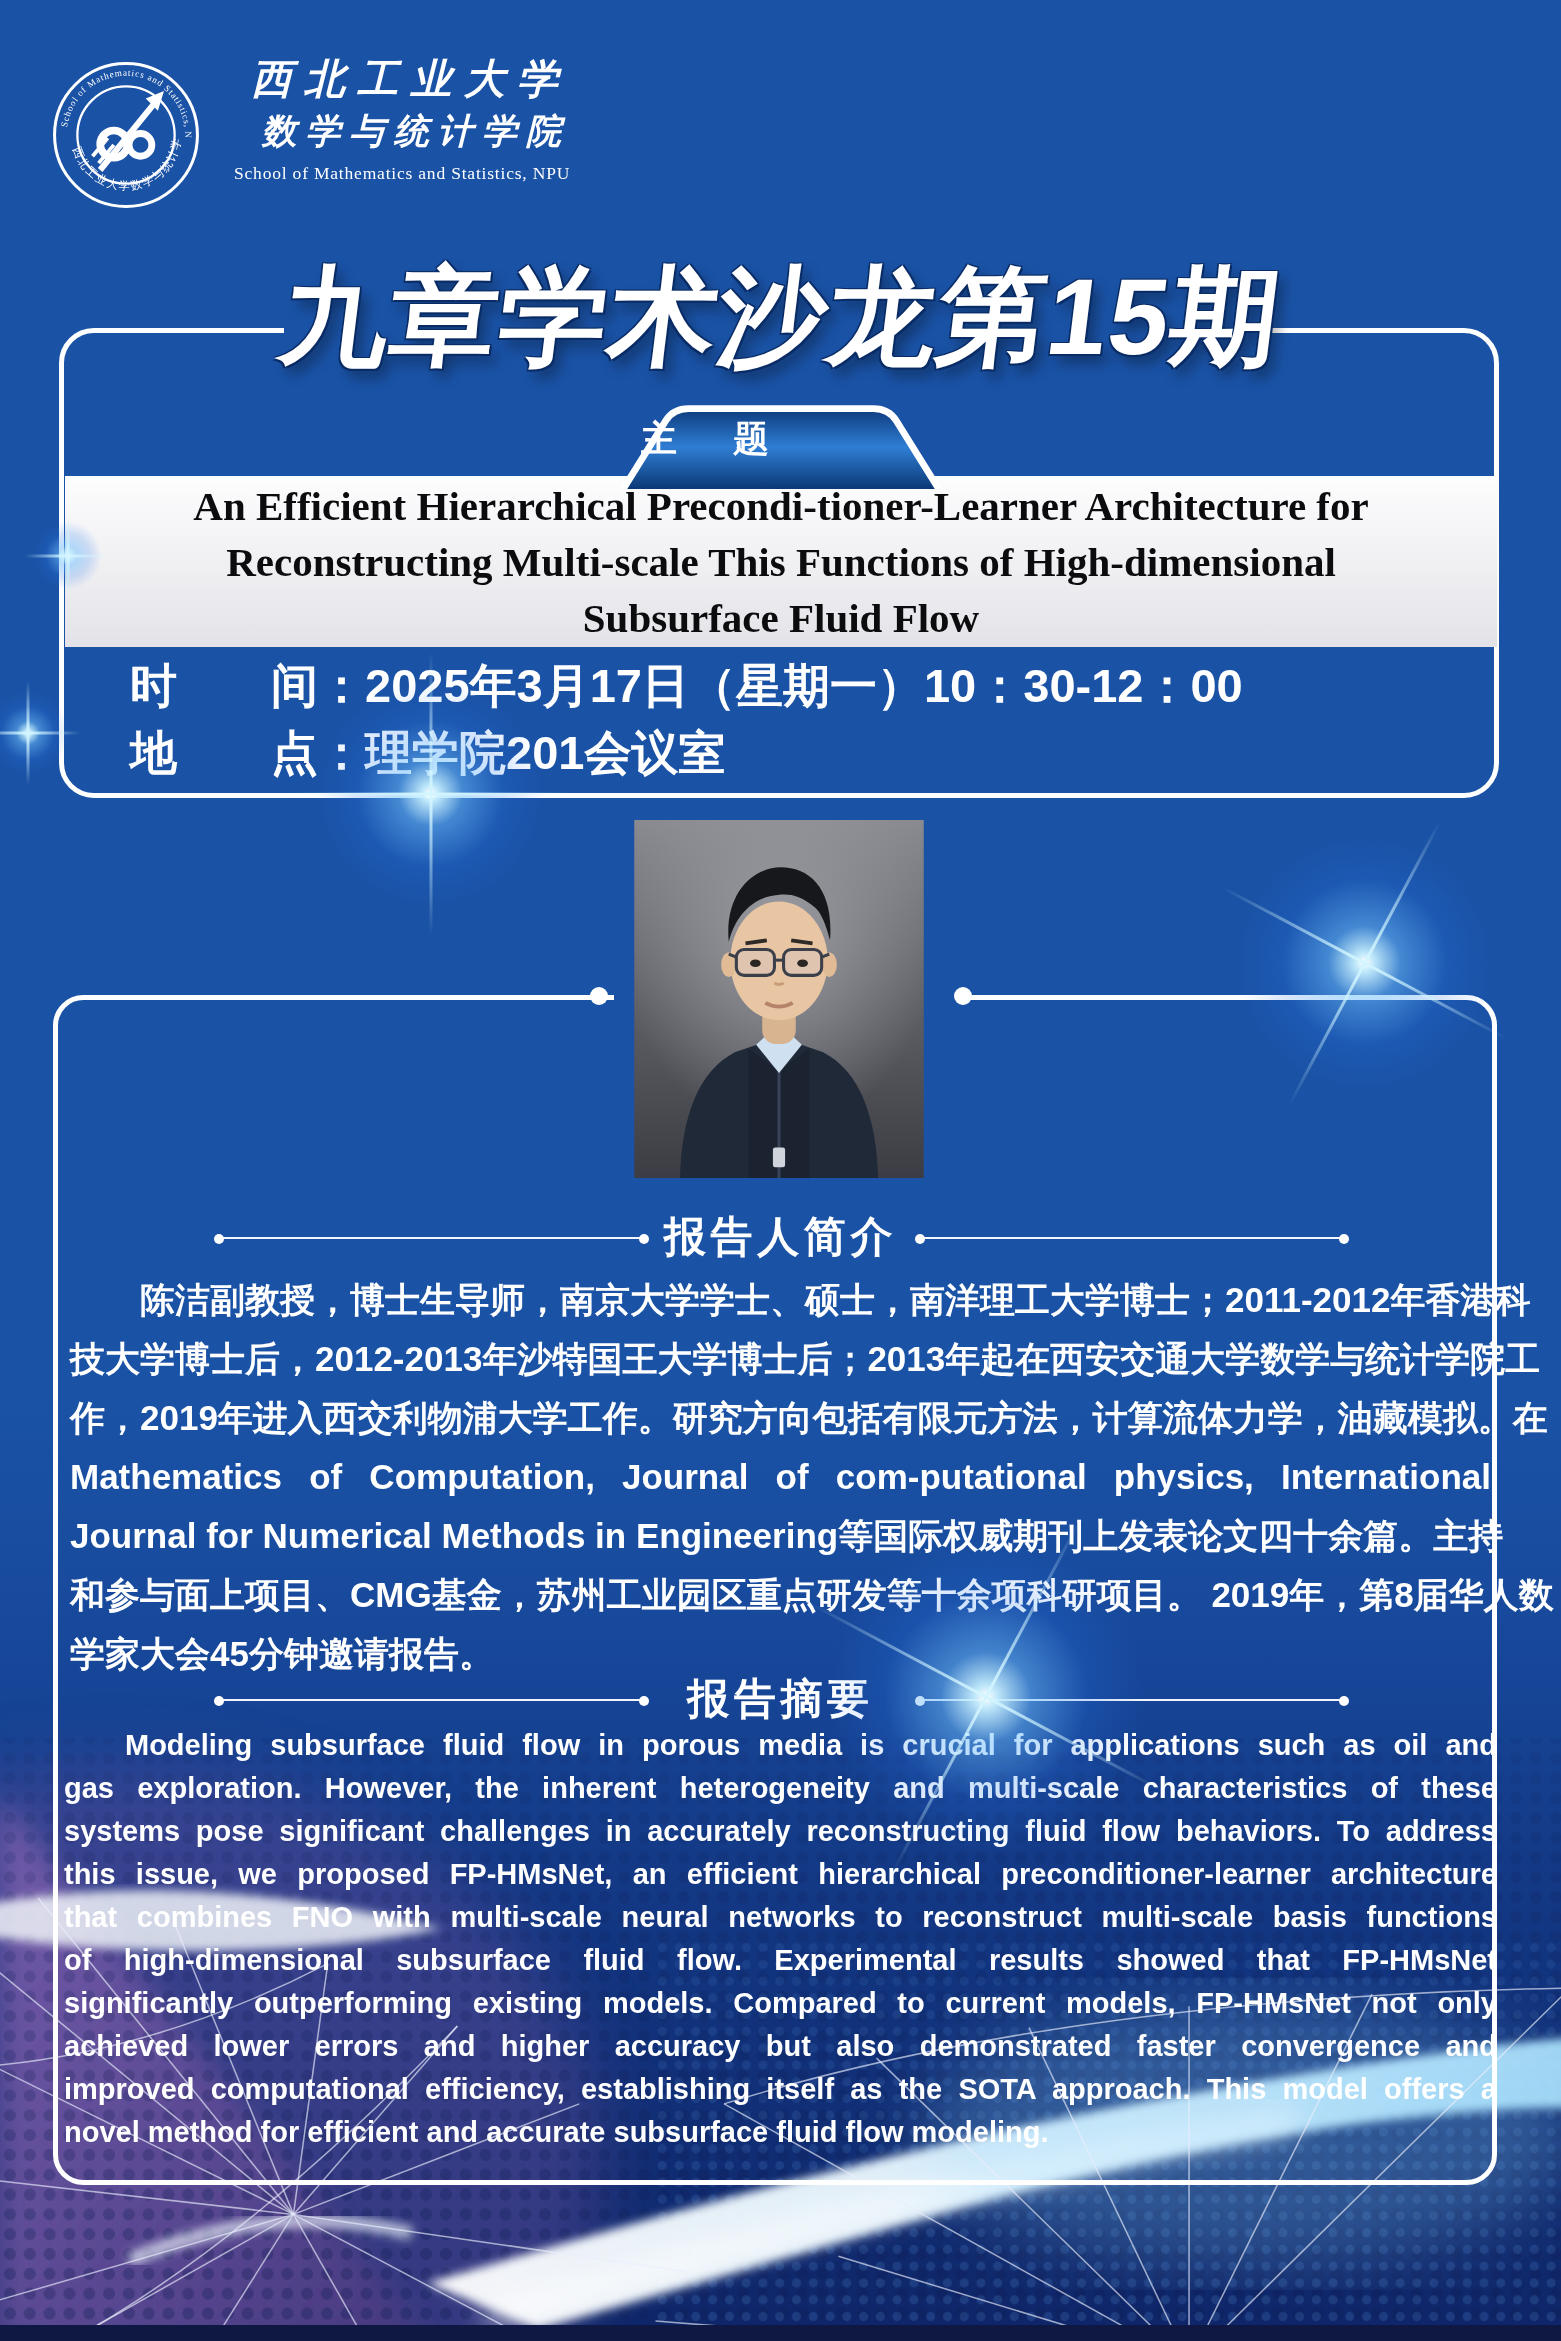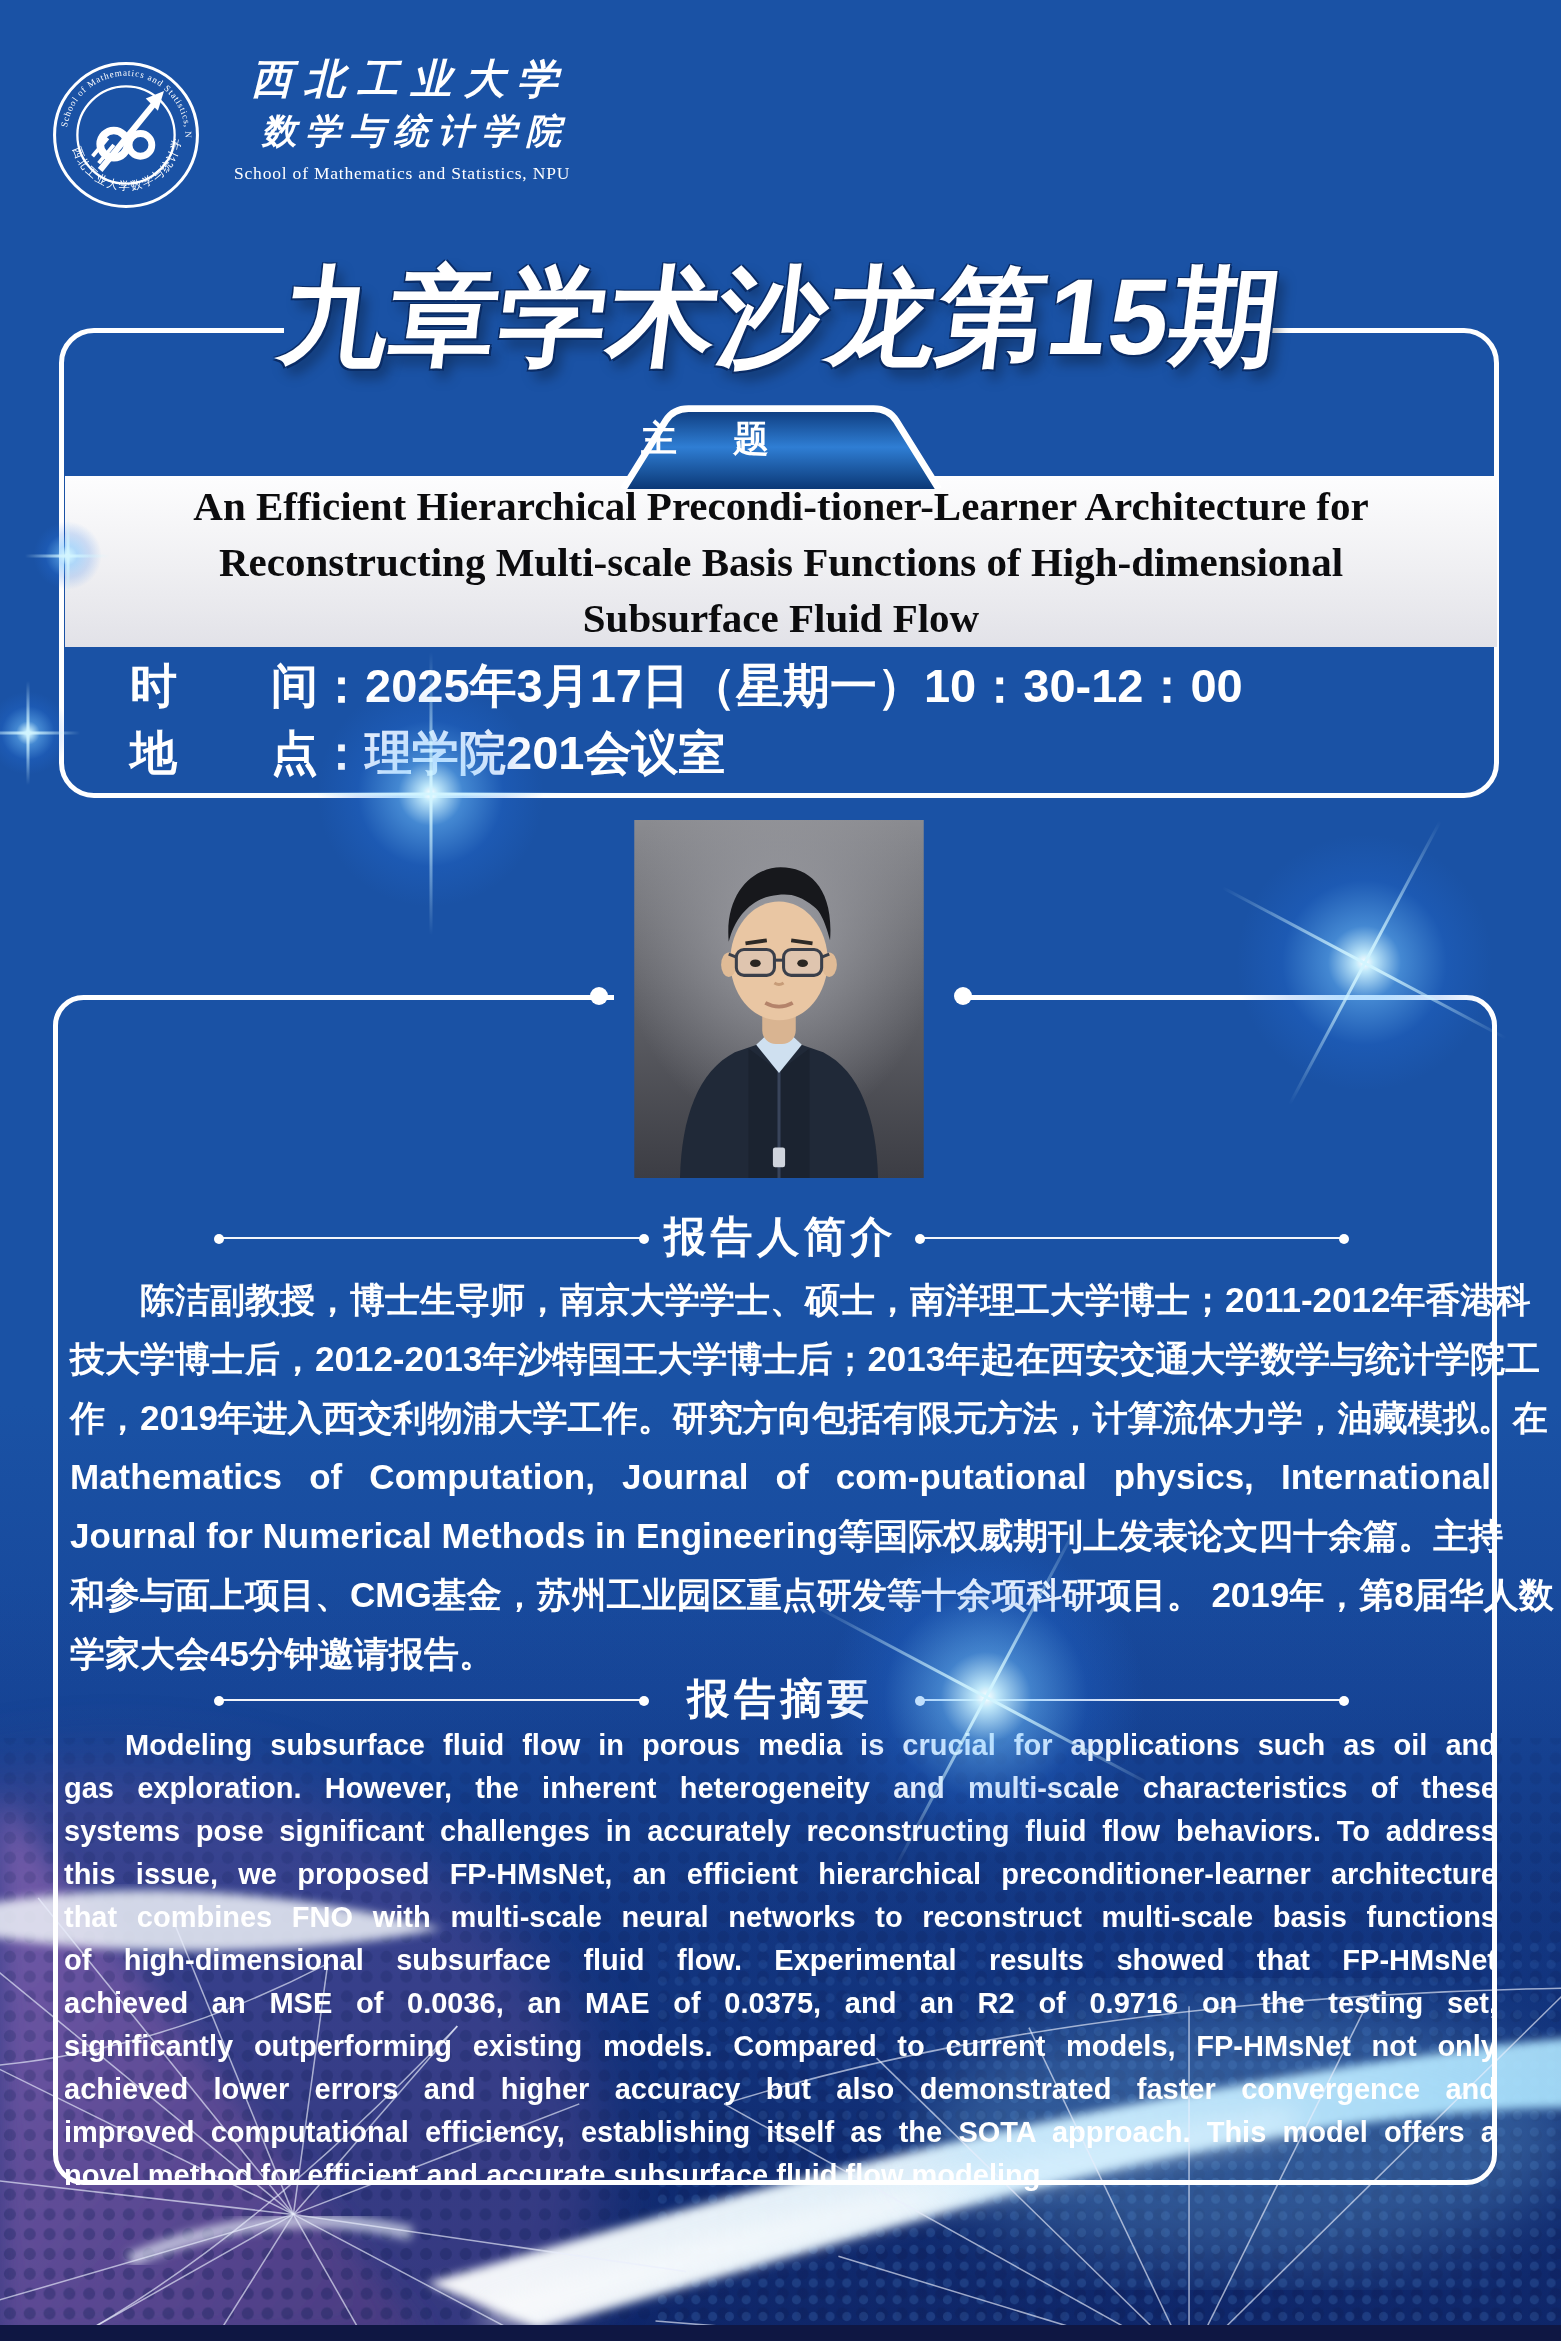--- a/index.html
+++ b/index.html
@@ -202,21 +202,21 @@
       <stop offset="0.48" stop-color="#2f7ed4"></stop>
       <stop offset="1" stop-color="#0b3876"></stop>
     </linearGradient>
   </defs>
   <path d="M 6,116 L 62,26 Q 72,10 92,10 L 336,10 Q 356,10 366,26 L 422,116" fill="url(#badgeGrad)" stroke="#ffffff" stroke-width="9" stroke-linejoin="round"></path>
 </svg>
 <div class="abs badge-label">主 题</div>
 
 <div class="abs white-band">
   <div class="topic-line">An Efficient Hierarchical Precondi-tioner-Learner Architecture for</div>
-  <div class="topic-line">Reconstructing Multi-scale Basis Functions of High-dimensional</div>
+  <div class="topic-line">Reconstructing Multi-scale This Functions of High-dimensional</div>
   <div class="topic-line">Subsurface Fluid Flow</div>
 </div>
 
 <div class="abs sched-row r1">
   <span>时　　间：</span><span>2025年3月17日（星期一）10：30-12：00</span>
 </div>
 <div class="abs sched-row r2">
   <span>地　　点：</span><span>理学院201会议室</span>
 </div>
 
@@ -295,21 +295,20 @@
 <div class="abs h-dot" style="left:915px;top:1696px;"></div>
 <div class="abs h-dot" style="left:1339px;top:1696px;"></div>
 
 <div class="abs abs-block">
   <div class="abs-line first">Modeling subsurface fluid flow in porous media is crucial for applications such as oil and</div>
   <div class="abs-line">gas exploration. However, the inherent heterogeneity and multi-scale characteristics of these</div>
   <div class="abs-line">systems pose significant challenges in accurately reconstructing fluid flow behaviors. To address</div>
   <div class="abs-line">this issue, we proposed FP-HMsNet, an efficient hierarchical preconditioner-learner architecture</div>
   <div class="abs-line">that combines FNO with multi-scale neural networks to reconstruct multi-scale basis functions</div>
   <div class="abs-line">of high-dimensional subsurface fluid flow. Experimental results showed that FP-HMsNet</div>
-  <div class="abs-line">achieved an MSE of 0.0036, an MAE of 0.0375, and an R2 of 0.9716 on the testing set,</div>
   <div class="abs-line">significantly outperforming existing models.  Compared to current models, FP-HMsNet not only</div>
   <div class="abs-line">achieved lower errors and higher accuracy but also demonstrated faster convergence and</div>
   <div class="abs-line">improved computational efficiency, establishing itself as the SOTA approach. This model offers a</div>
   <div class="abs-line last">novel method for efficient and accurate subsurface fluid flow modeling.</div>
 </div>
 
 <div class="abs flare" style="left:316px;top:679px;width:229px;height:229px;">
     <div class="core"></div>
   </div>
 <div class="abs flare diag" style="left:1235px;top:833px;width:259px;height:259px;">

